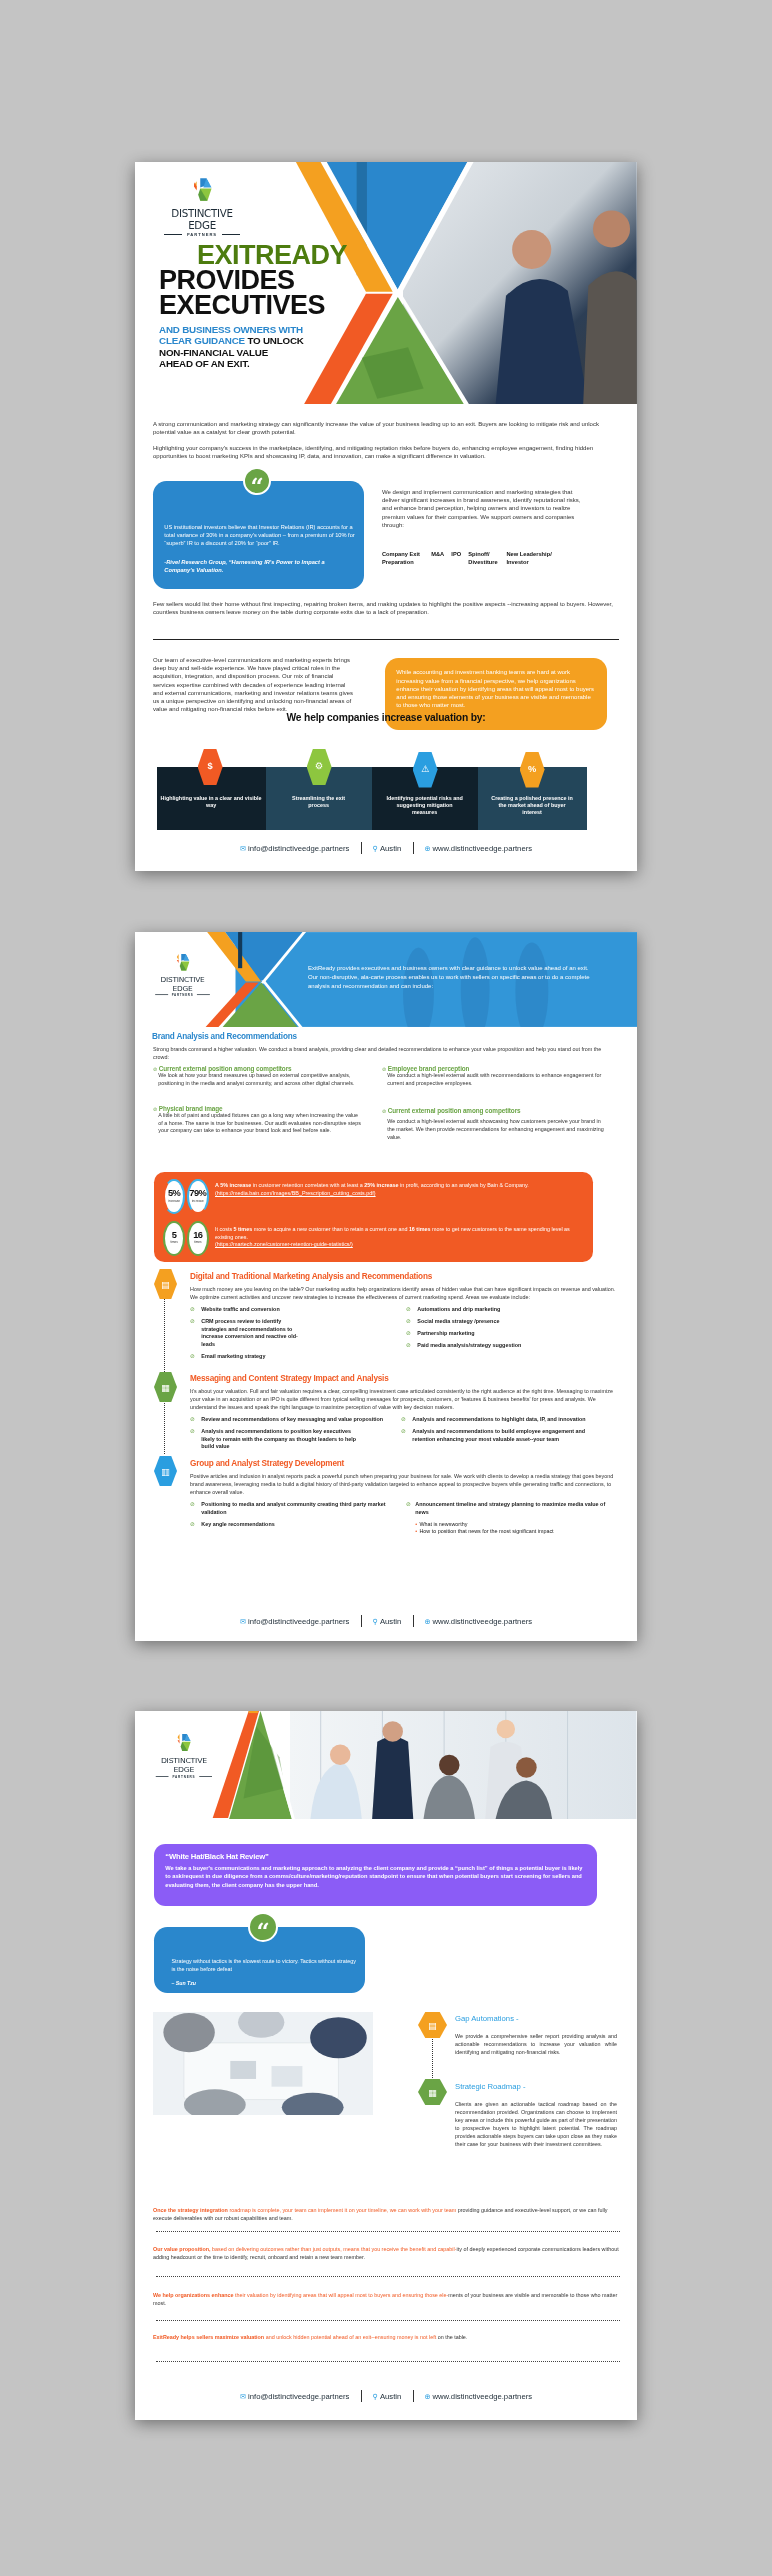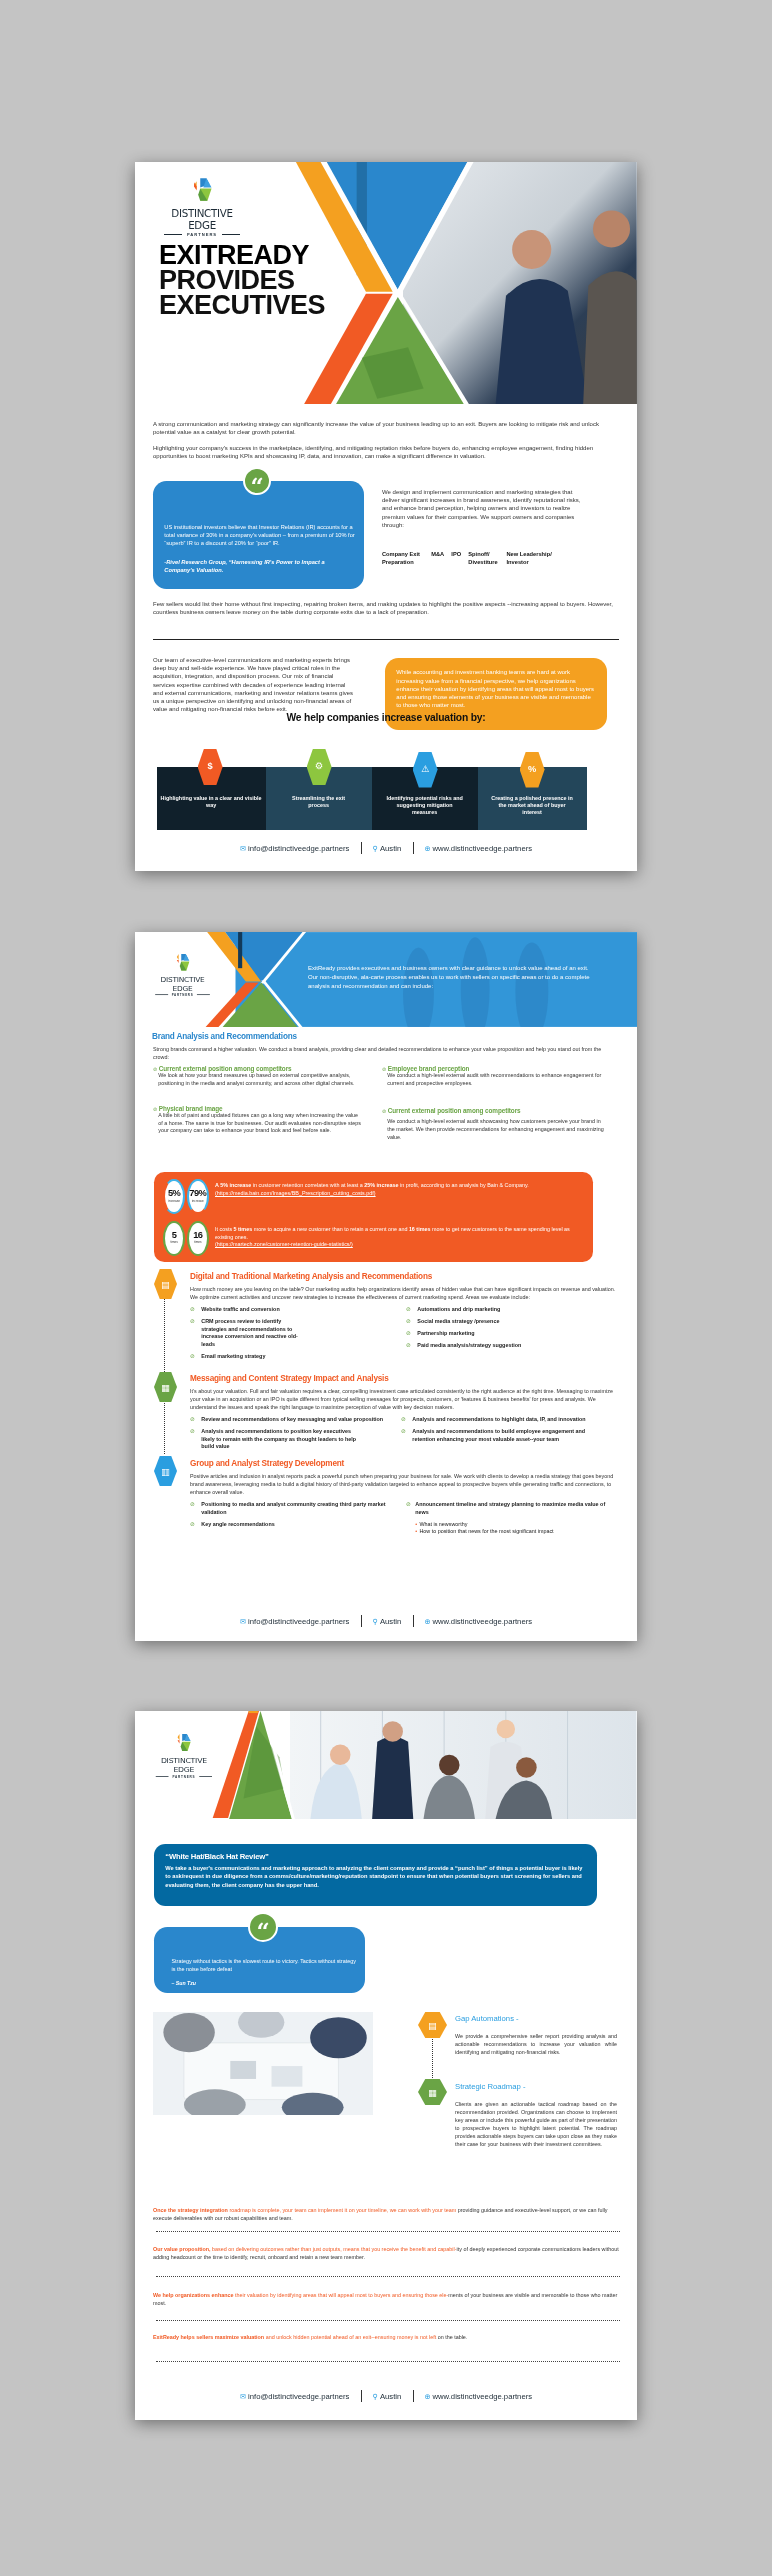--- a/index.html
+++ b/index.html
@@ -16,21 +16,21 @@
   .logo .mark { width: 20.6px; height: 24px; margin: 0 auto 5.2px; position: relative; }
   .logo .wordmark { font-family: "DejaVu Sans", sans-serif; font-size: 10.3px; letter-spacing: -0.3px; color: #1d2b36; font-weight: normal; }
   .logo .sub { display: flex; align-items: center; justify-content: center; gap: 5.2px; font-size: 4.1px; letter-spacing: 1px; color: #1d2b36; font-weight: bold; margin-top: 1px; }
   .logo .sub .line { width: 17.5px; height: 1px; background: #1d2b36; }
 
   
   .hero-shapes { position: absolute; top: 0; left: 0; width: 502px; }
 
   
   .headline { position: absolute; left: 24px; top: 81px; width: 216px; }
-  .headline .h-orange { font-family: "Liberation Sans", sans-serif; font-weight: bold; font-size: 27px; line-height: 25px; color: #000000; letter-spacing: -0.5px; }
+  .headline .h-orange { font-family: "Liberation Sans", sans-serif; font-weight: bold; font-size: 27px; line-height: 25px; color: #4d7c0f; letter-spacing: -0.5px; margin-left: 38px; }
   .headline .h-black { font-family: "Liberation Sans", sans-serif; font-weight: bold; font-size: 27px; line-height: 25px; color: #111; letter-spacing: -0.5px; }
   .headline .h-sub { margin-top: 6.2px; font-weight: bold; font-size: 9.8px; line-height: 11.3px; color: #111; letter-spacing: -0.2px; }
   .headline .h-sub .blue { color: #2a87cc; }
 
   .body-text { font-size: 6px; line-height: 8.2px; color: #333; }
   .abs { position: absolute; }
 
   .quote-box { position: absolute; background: #2a87cc; border-radius: 13.4px; color: #fff; }
   .quote-badge { position: absolute; width: 28px; height: 28px; border-radius: 50%; background: #6aa445; border: 2.1px solid #fff;
                  color: #fff; font-family: "DejaVu Serif", serif; font-weight: bold; font-size: 23px; line-height: 33px; text-align: center; }
@@ -73,21 +73,21 @@
   .svc-body { font-size: 5.4px; line-height: 8px; color: #333; }
   .chk-list { font-weight: bold; font-size: 5.4px; line-height: 7.7px; color: #222; }
   .chk-item { position: relative; padding-left: 11.3px; margin-bottom: 4.1px; }
   .chk-item .c { position: absolute; left: 0; top: 0; color: #6aa445; font-weight: normal; font-size: 5.7px; }
   .dotted-v { position: absolute; border-left: 1px dotted #333; }
   .dotted-h { position: absolute; border-top: 1px dotted #444; height: 0; }
   .bullet { font-weight: normal; font-size: 5.4px; line-height: 7.7px; padding-left: 4.1px; position: relative; }
   .bullet::before { content: "•"; color: #f15a24; position: absolute; left: 0; }
 
   
-  .white-hat { position: absolute; background: #0369a1; border-radius: 11.3px; color: #fff; }
+  .white-hat { position: absolute; background: #8b5cf6; border-radius: 11.3px; color: #fff; }
   .white-hat .t { font-weight: bold; font-size: 7.7px; letter-spacing: -0.2px; }
   .white-hat .b { font-weight: bold; font-size: 5.7px; line-height: 8.2px; margin-top: 3.1px; }
   .blue-lead { font-size: 7.7px; line-height: 10.8px; color: #2a9ee0; }
   .wp-title { font-size: 7.7px; color: #2a9ee0; }
   .wp-body { font-size: 5.4px; line-height: 8px; color: #333; text-align: justify; }
   .para-o { font-size: 5.4px; line-height: 8.2px; color: #333; }
   .para-o .o { color: #f15a24; }
   .para-o .ob { color: #f15a24; font-weight: bold; }
 </style>
 </head>
@@ -141,20 +141,26 @@
         <span class="line"></span>
         <span>PARTNERS</span>
         <span class="line"></span>
       </div>
   </div>
 
   <div class="headline">
     <div class="h-orange">EXITREADY</div>
     <div class="h-black">PROVIDES</div>
     <div class="h-black">EXECUTIVES</div>
+    <div class="h-sub">
+      <span class="blue">AND BUSINESS OWNERS WITH</span><br>
+      <span class="blue">CLEAR GUIDANCE</span><span> TO UNLOCK</span><br>
+      <span>NON-FINANCIAL VALUE</span><br>
+      <span>AHEAD OF AN EXIT.</span>
+    </div>
   </div>
 
   <p class="abs body-text" style="left:18px; top:258px; width:466px;">A strong communication and marketing strategy can significantly increase the value of your business leading up to an exit. Buyers are looking to mitigate risk and unlock potential value as a catalyst for clear growth potential.</p>
   <p class="abs body-text" style="left:18px; top:282px; width:466px;">Highlighting your company's success in the marketplace, identifying, and mitigating reptation risks before buyers do, enhancing employee engagement, finding hidden opportunities to boost marketing KPIs and showcasing IP, data, and innovation, can make a significant difference in valuation.</p>
 
   <div class="quote-box" style="left:18px; top:319px; width:211px; height:108px;">
     <div class="quote-badge" style="left:90px; top:-14.4px;">“</div>
     <p class="quote-text abs" style="left:11.3px; top:42px; width:191px;">US institutional investors believe that Investor Relations (IR) accounts for a total variance of 30% in a company's valuation – from a premium of 10% for “superb” IR to a discount of 20% for “poor” IR.</p>
     <p class="quote-cite abs" style="left:11.3px; top:77px; width:175px;">-Rivel Research Group, “Harnessing IR's Power to Impact a Company's Valuation.</p>
   </div>

